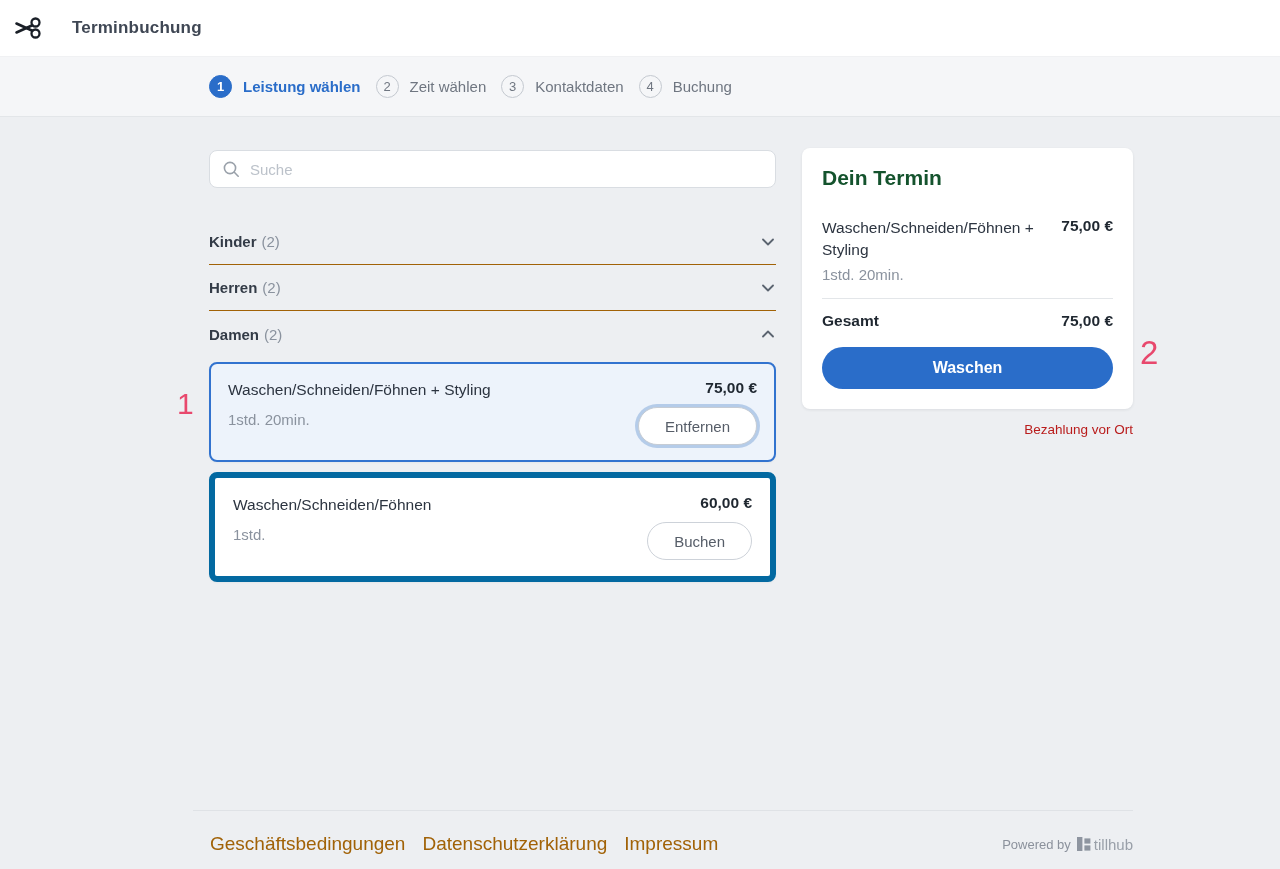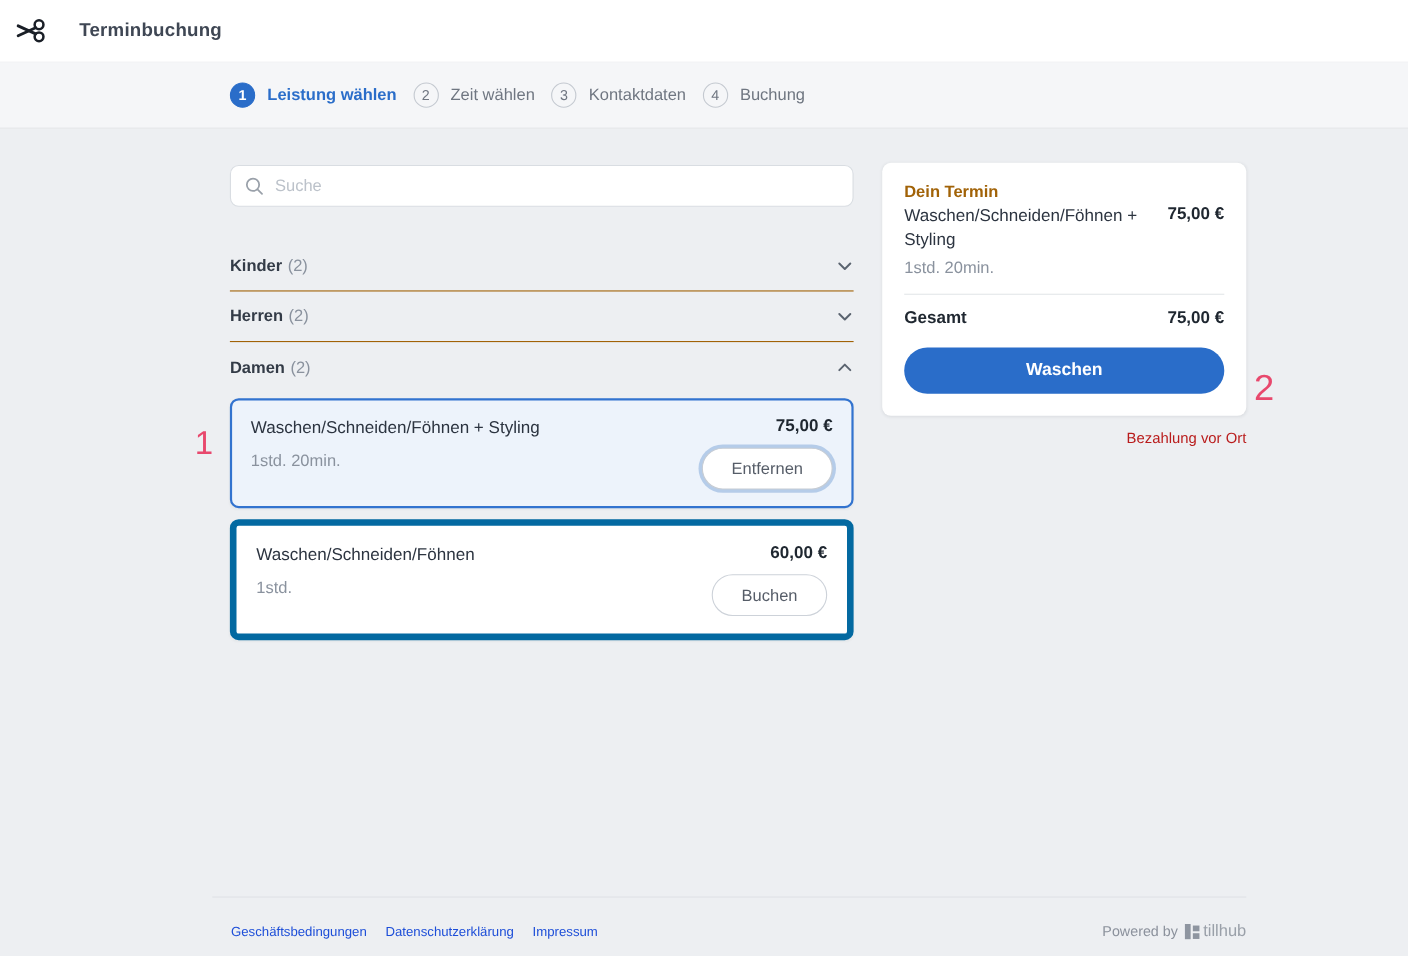--- a/index.html
+++ b/index.html
@@ -102,21 +102,21 @@
     cursor:pointer; white-space:nowrap;
   }
   .pill-btn.ringed { box-shadow:0 0 0 3px #b5cce9; border-color:#c6ccd4; }
   
   .cart-card {
     background:#fff; border-radius:8px;
     padding:18px 20px 20px;
     box-shadow:0 1px 3px rgba(30,40,60,.09);
     margin-top:-2px;
   }
-  .cart-title { font-size:15px; font-weight:700; color:#a16207; margin-bottom:3px; }
+  .cart-title { font-size:21px; font-weight:700; color:#14532d; margin-bottom:27px; }
   .cart-item { display:flex; justify-content:space-between; gap:14px; }
   .cart-item-title { font-size:15.5px; color:#2c3440; line-height:22px; }
   .cart-item-price { font-size:15.5px; font-weight:700; color:#1f2730; white-space:nowrap; }
   .cart-item-duration { font-size:15px; color:#8a929e; margin-top:5px; }
   .cart-divider { border-top:1px solid #e3e6e9; margin:15px 0 13px; }
   .cart-total { display:flex; justify-content:space-between; }
   .cart-total-label, .cart-total-price { font-size:15.5px; font-weight:700; color:#1f2730; }
   .cta-btn {
     margin-top:17px; width:100%; height:42px; border:none;
     border-radius:21px; background:#2a6dc9; color:#fff;
@@ -128,21 +128,21 @@
   
   .footer {
     position:absolute; bottom:0; left:193px; width:940px;
   }
   .footer-divider { border-top:1px solid #dfe2e6; }
   .footer-row {
     display:flex; align-items:center;
     padding:22px 0 14px 17px;
   }
   .footer-link {
-    font-size:12px; color:#1d4ed8; text-decoration:none; margin-right:17px;
+    font-size:19px; color:#a16207; text-decoration:none; margin-right:17px;
   }
   .powered { margin-left:auto; display:flex; align-items:center; gap:6px; }
   .powered-text { font-size:13px; color:#8b919c; }
   .brand { font-size:15px; color:#9aa0a9; display:flex; align-items:center; gap:3px; }
   
   .annotation {
     position:absolute; font-weight:400; line-height:1;
   }
   .annotation-1 { left:177px; top:389px; font-size:30px; }
   .annotation-2 { left:1140px; top:336px; font-size:33px; }

